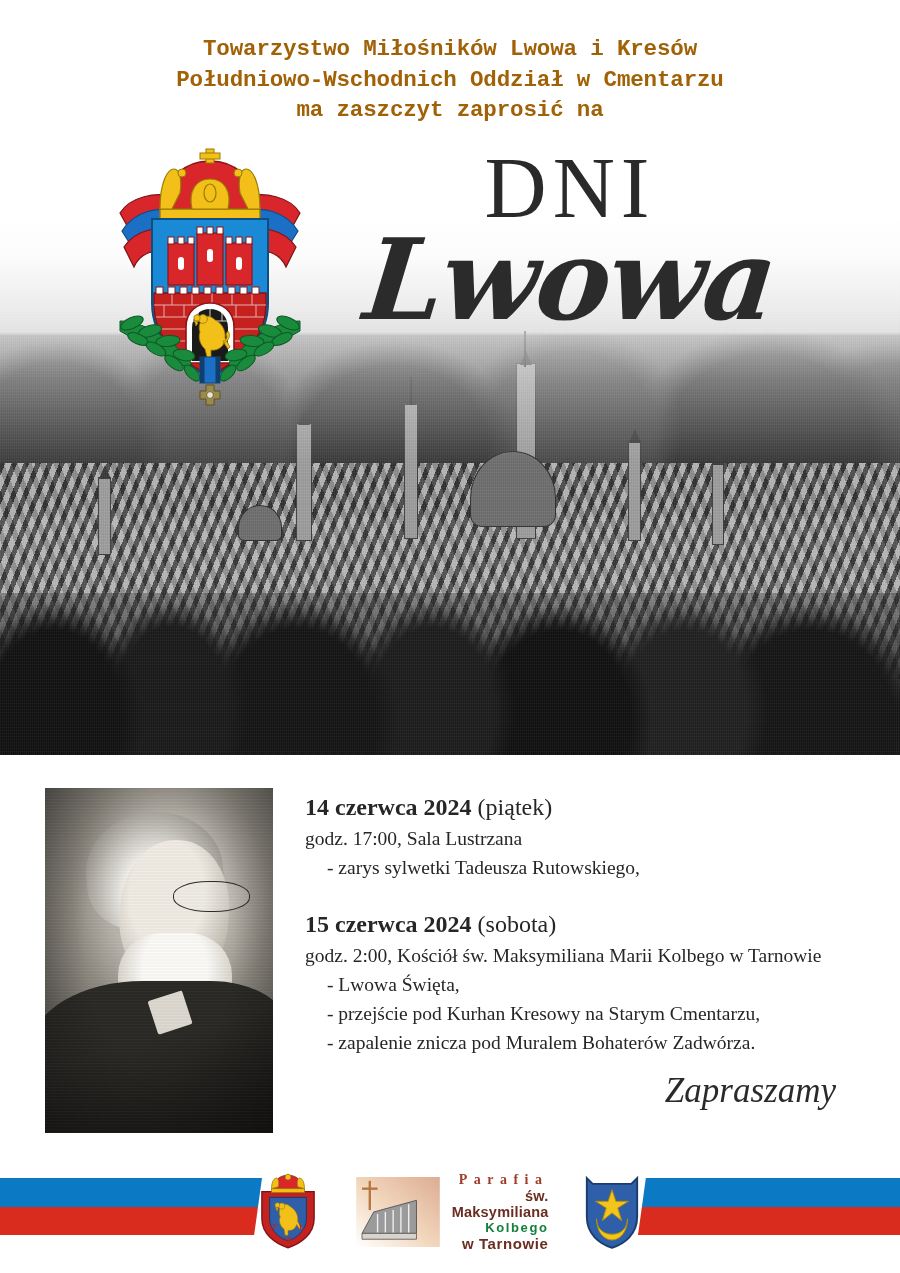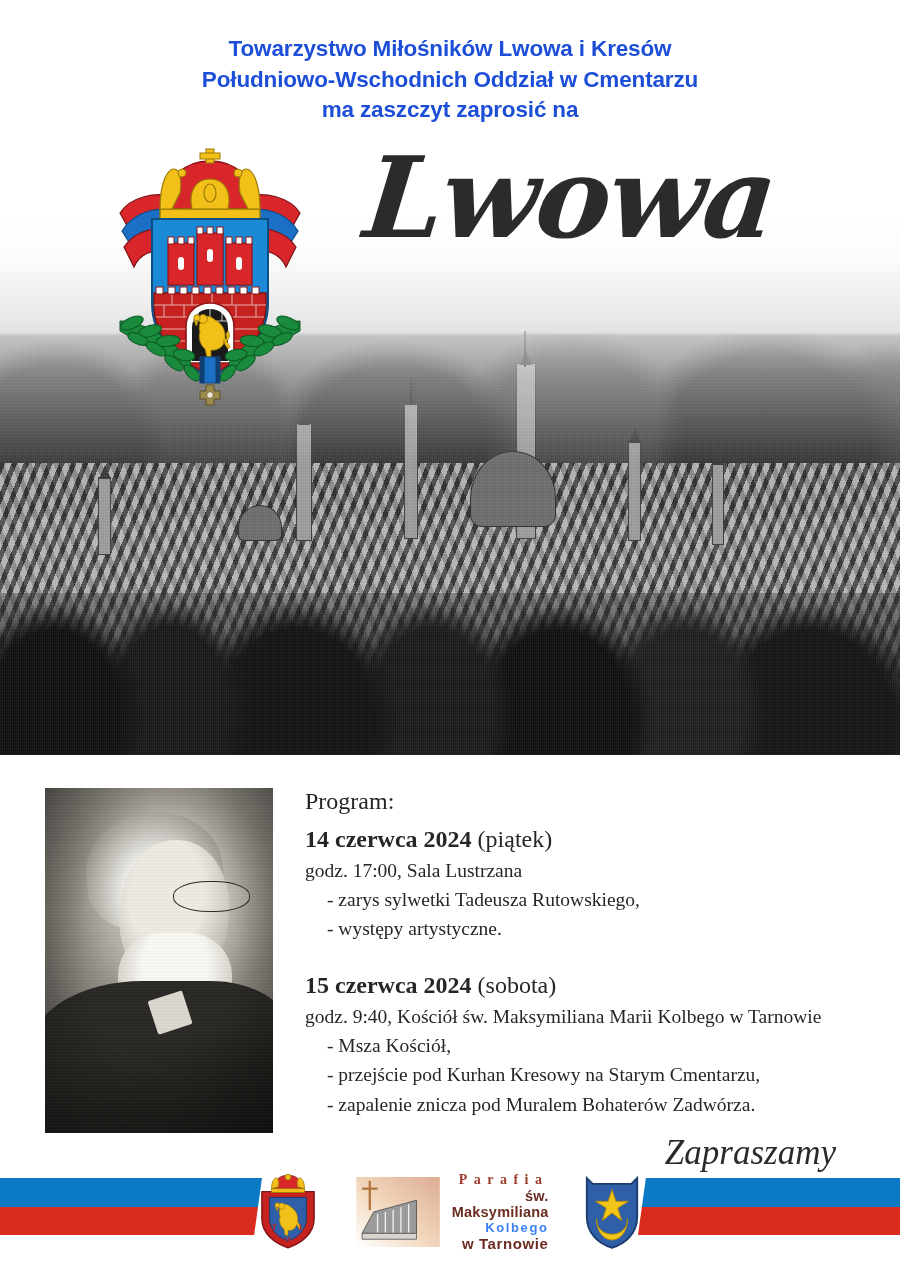--- a/index.html
+++ b/index.html
@@ -8,23 +8,23 @@
     width:900px; height:1273px; position:relative; overflow:hidden;
     font-family:"Liberation Serif", serif; color:#262626;
   }
 
   
   .header {
     position:absolute; top:0; left:0; width:900px; height:140px;
     z-index:40; text-align:center; padding-top:34px;
   }
   .header-line {
-    font-family:Liberation Sans, sans-serif;
+    font-family:Liberation Mono, monospace;
     font-weight:bold; font-size:22.5px; line-height:1.36;
-    color:#1d4ed8; letter-spacing:-0.15px;
+    color:#a16207; letter-spacing:-0.15px;
   }
 
   
   .photo-band {
     position:absolute; left:0; top:215px; width:900px; height:540px;
     overflow:hidden; z-index:5;
   }
   .pano { position:absolute; inset:0; background:#b9b9b9; }
 
   
@@ -180,21 +180,21 @@
     position:absolute; left:258px; top:16px; width:384px; height:92px;
     display:flex; align-items:center; justify-content:space-between;
   }
   .parish-logo { display:flex; align-items:center; width:205px; height:82px;padding-left:8px; }
   .parish-txt { flex:1; text-align:right; padding-right:4px; }
   .parish-txt .l1 {
     font-family:"Liberation Serif", serif; font-weight:bold; font-size:14px;
     letter-spacing:6.5px; color:#9e3b2a;
   }
   .parish-txt .l2 { font-family:"Liberation Sans", sans-serif; font-weight:bold; font-size:14.5px; color:#6b2d22; letter-spacing:.2px; }
-  .parish-txt .l3 { font-family:"Liberation Sans", sans-serif; font-weight:bold; font-size:13px; color:#3b82f6; letter-spacing:1.6px; }
+  .parish-txt .l3 { font-family:"Liberation Sans", sans-serif; font-weight:bold; font-size:13px; color:#15803d; letter-spacing:1.6px; }
   .parish-txt .l4 { font-family:"Liberation Sans", sans-serif; font-weight:bold; font-size:15px; color:#6b2d22; letter-spacing:.6px; }
   .hidden-text { position:absolute; width:1px; height:1px; overflow:hidden; opacity:0; }
 </style>
 </head>
 <body>
 
 <div class="header">
   <div class="header-line">Towarzystwo Miłośników Lwowa i Kresów</div>
   <div class="header-line">Południowo-Wschodnich Oddział w Cmentarzu</div>
   <div class="header-line">ma zaszczyt zaprosić na</div>
@@ -354,58 +354,57 @@
       <rect x="88" y="222" width="4.5" height="26" fill="#0f3f70"></rect>
       <rect x="103.5" y="222" width="4.5" height="26" fill="#0f3f70"></rect>
       <path d="M94 250 L102 250 L102 256 L108 256 L108 264 L102 264 L102 270 L94 270
                L94 264 L88 264 L88 256 L94 256 Z" fill="#9a8b4a" stroke="#5e5228" stroke-width="1"></path>
       <circle cx="98" cy="260" r="3.4" fill="#e8e4d2" stroke="#5e5228" stroke-width=".8"></circle>
     </g>
   </svg>
 </div>
 
 <div class="title-wrap">
+  <div class="dni">DNI</div>
   <div class="lwowa">Lwowa</div>
 </div>
 
 <div class="lower">
 
   <div class="portrait">
     <div class="bg"></div>
     <div class="hair"></div>
     <div class="face"></div>
     <div class="beard"></div>
     <div class="glasses"></div>
     <div class="body"></div>
     <div class="collar"></div>
     <div class="vig"></div>
     <div class="scan"></div>
     <span class="hidden-text">Tadeusz Rutowski</span>
   </div>
 
   <div class="program">
-    <div class="prog-head">Program:</div>
 
     <div>
       <div class="day-title">
         <span>14 czerwca 2024</span>
         <span class="paren">(piątek)</span>
       </div>
       <div class="day-where">godz. 17:00, Sala Lustrzana</div>
       <div class="bullet">- zarys sylwetki Tadeusza Rutowskiego,</div>
-      <div class="bullet">- występy artystyczne.</div>
     </div>
 
     <div class="day-block-2">
       <div class="day-title">
         <span>15 czerwca 2024</span>
         <span class="paren">(sobota)</span>
       </div>
-      <div class="day-where">godz. 9:40, Kościół św. Maksymiliana Marii Kolbego w Tarnowie</div>
-      <div class="bullet">- Msza Kościół,</div>
+      <div class="day-where">godz. 2:00, Kościół św. Maksymiliana Marii Kolbego w Tarnowie</div>
+      <div class="bullet">- Lwowa Święta,</div>
       <div class="bullet">- przejście pod Kurhan Kresowy na Starym Cmentarzu,</div>
       <div class="bullet">- zapalenie znicza pod Muralem Bohaterów Zadwórza.</div>
     </div>
 
     <div class="zapraszamy">Zapraszamy</div>
   </div>
 </div>
 
 <div class="footer">
   <div class="stripe stripe-left">

